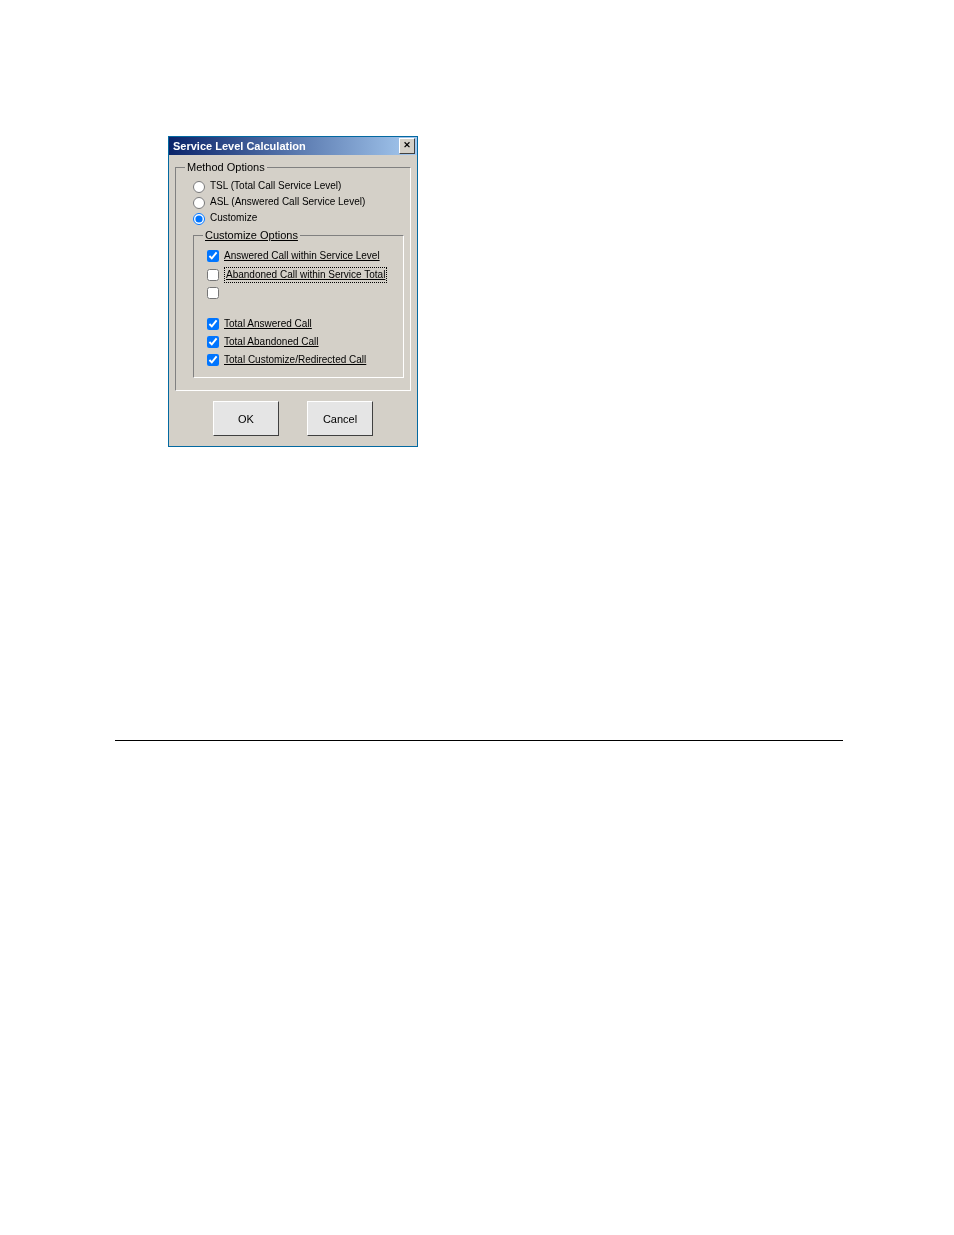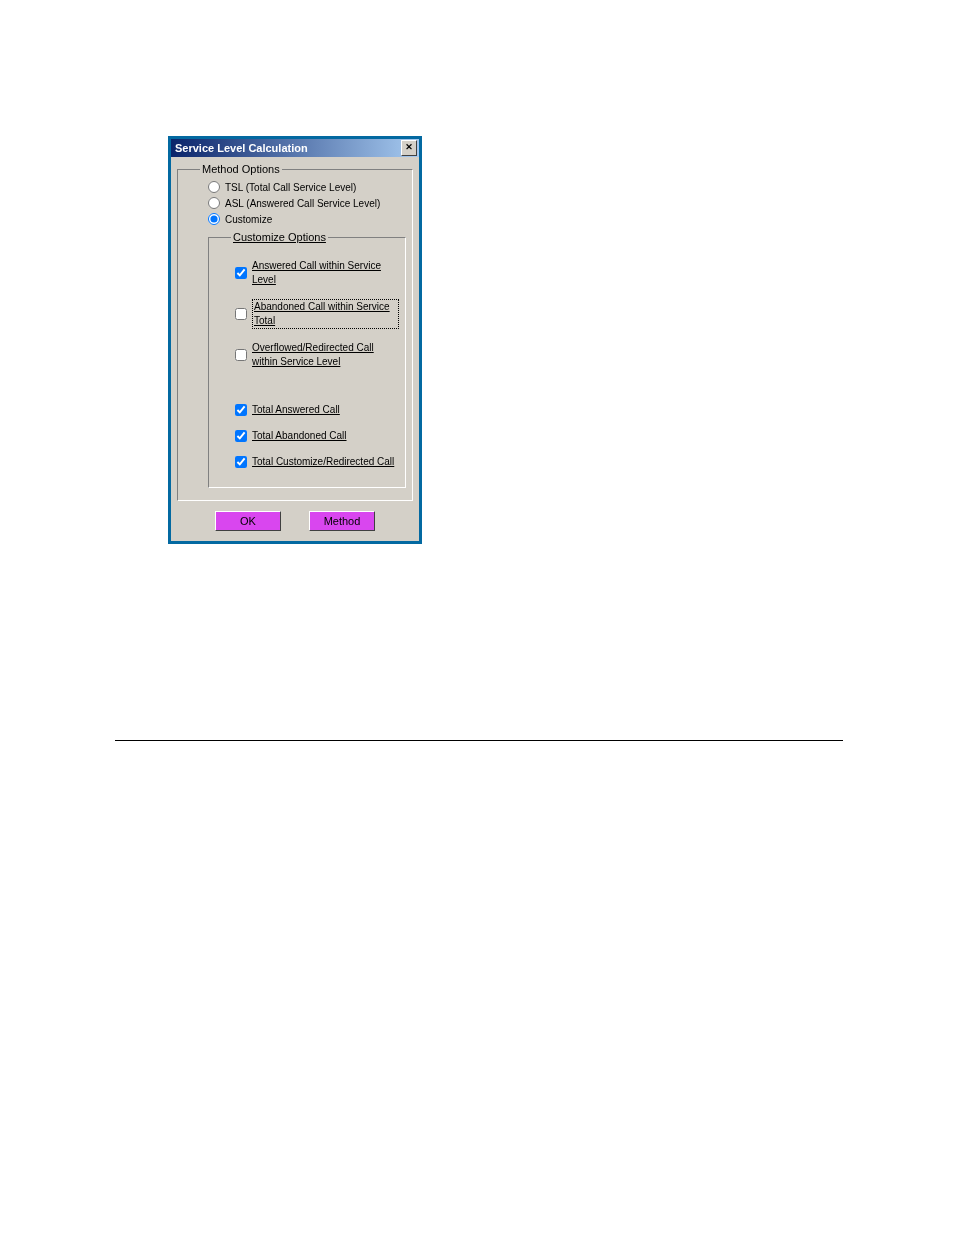--- a/index.html
+++ b/index.html
@@ -11,21 +11,21 @@
       width: 954px;
       height: 1235px;
       position: relative;
     }
     .dialog {
       position: absolute;
       left: 168px;
       top: 136px;
       width: 248px;
       background: #d4d0c8;
-      border: 3px solid #0369a1;
+      border: 1px solid #0369a1;
     }
     .titlebar {
       height: 18px;
       background: linear-gradient(to right, #0a246a, #a6caf0);
       color: #ffffff;
       font-weight: bold;
       font-size: 11px;
       display: flex;
       align-items: center;
       justify-content: space-between;
@@ -50,41 +50,41 @@
       font-weight: bold;
     }
     .dialog-body {
       padding: 6px;
     }
     fieldset {
       border: 1px solid #ffffff;
       border-left-color: #808080;
       border-top-color: #808080;
       margin: 0 0 6px 0;
-      padding: 4px 6px 6px 22px;
+      padding: 4px 6px 6px 9px;
     }
     legend {
       font-size: 11px;
       color: #000000;
       padding: 0 2px;
     }
     .option-row {
       margin: 2px 0;
       display: flex;
-      align-items: flex-start;
+      align-items: flex-end;
       padding-left: 8px;
     }
     .inner-fieldset {
       margin-top: 4px;
       margin-left: 8px;
       margin-right: 0px;
       text-decoration: underline;
     }
     .inner-option-row {
-      margin: 12px 0;
+      margin: 4px 0;
       display: flex;
       align-items: center;
       padding-left: 4px;
     }
     input[type="radio"], input[type="checkbox"] {
       width: 12px;
       height: 12px;
       margin: 0 5px 0 0;
     }
     label {
@@ -97,22 +97,22 @@
       padding: 0 1px;
     }
     .button-row {
       display: flex;
       justify-content: center;
       gap: 28px;
       padding: 4px 0 4px 0;
     }
     .dlg-button {
       width: 66px;
-      height: 20px;
-      background: #d946ef;
+      height: 35px;
+      background: #e5e5e5;
       border: 1px solid #ffffff;
       border-right-color: #404040;
       border-bottom-color: #404040;
       font-size: 11px;
       font-family: inherit;
       cursor: pointer;
       padding: 0;
     }
     .gap-row {
       height: 10px;
@@ -162,21 +162,20 @@
           <label>Answered Call within Service Level</label>
         </div>
 
         <div class="inner-option-row">
           <input type="checkbox" style="">
           <label class="dotted-label">Abandoned Call within Service Total</label>
         </div>
 
         <div class="inner-option-row">
           <input type="checkbox" style="">
-          <label>Overflowed/Redirected Call within Service Level</label>
         </div>
 
         <div class="gap-row"></div>
 
         <div class="inner-option-row">
           <input type="checkbox" checked="" style="">
           <label>Total Answered Call</label>
         </div>
 
         <div class="inner-option-row">
@@ -186,18 +185,18 @@
 
         <div class="inner-option-row">
           <input type="checkbox" checked="" style="">
           <label>Total Customize/Redirected Call</label>
         </div>
       </fieldset>
     </fieldset>
 
     <div class="button-row">
       <button class="dlg-button">OK</button>
-      <button class="dlg-button">Method</button>
+      <button class="dlg-button">Cancel</button>
     </div>
   </div>
 </div>
 
 <div class="hr-footer"></div>
 
 </body></html>

